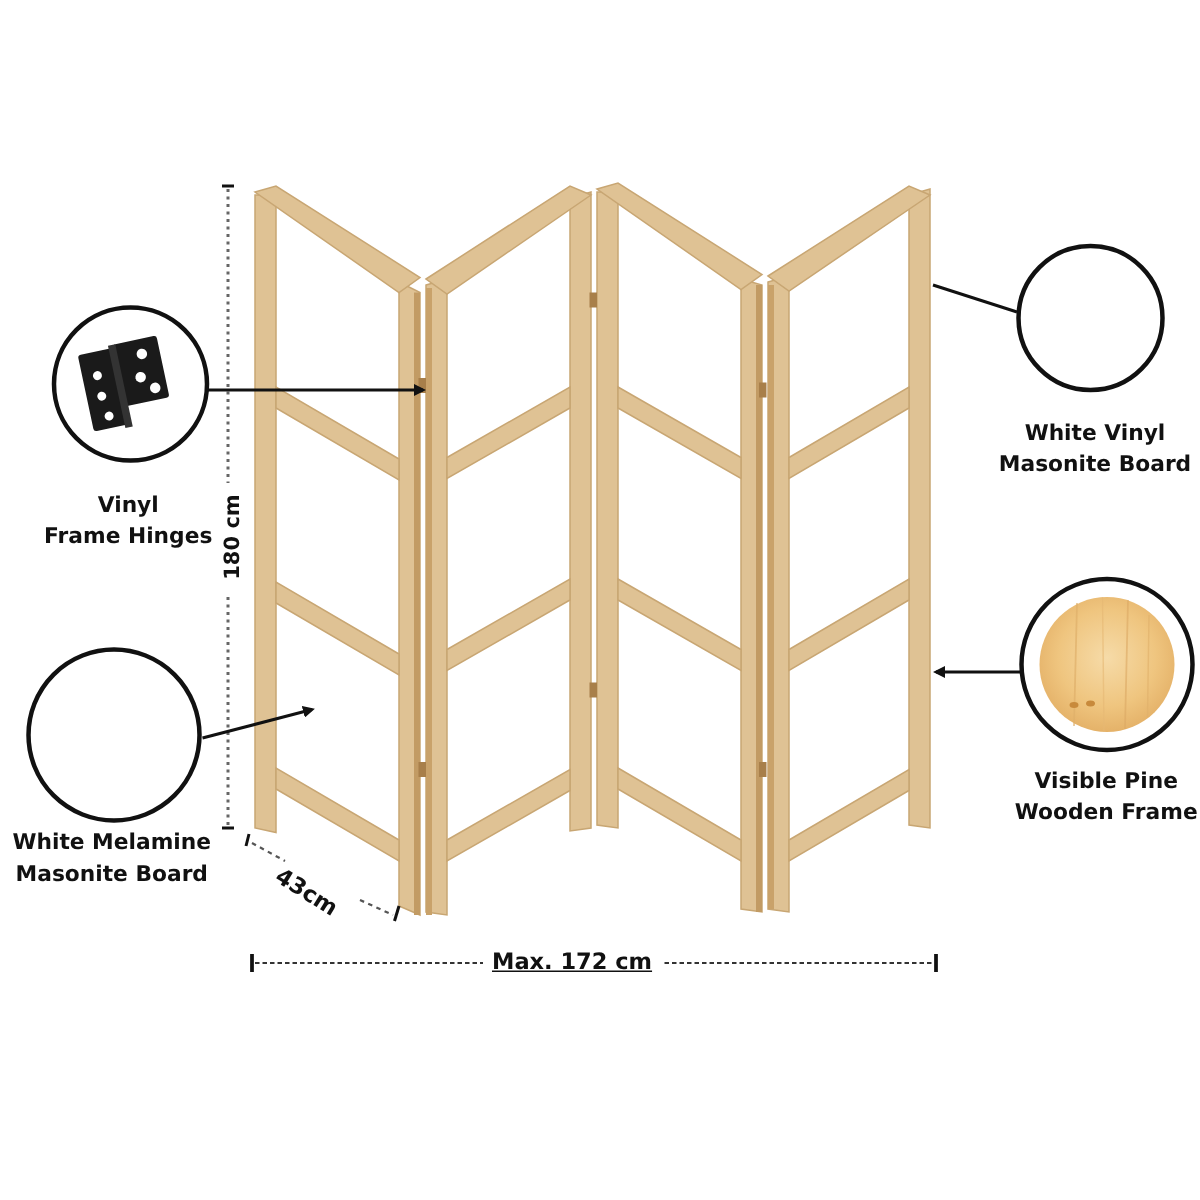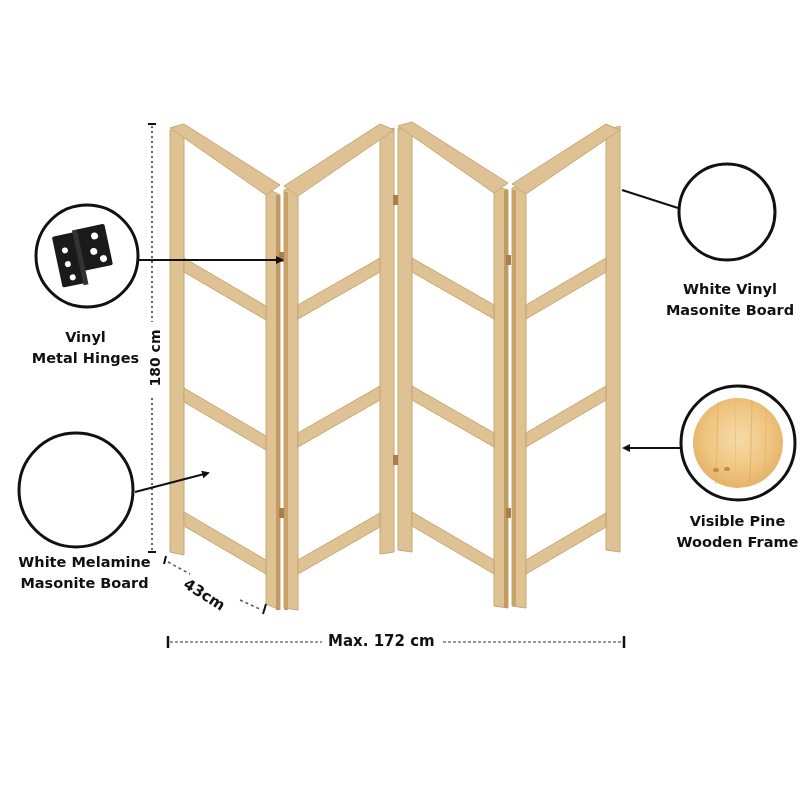--- a/index.html
+++ b/index.html
@@ -132,28 +132,28 @@
       <line x1="766" y1="410" x2="765" y2="478" stroke="#e0b06a" stroke-width="1" opacity="0.6"></line>
       <ellipse cx="716" cy="470" rx="3" ry="2" fill="#c88a3c"></ellipse>
       <ellipse cx="727" cy="469" rx="3" ry="2" fill="#c88a3c"></ellipse>
     </g>
   </svg>
 
   <div class="dim-text" style="left:125px; top:350px; transform:rotate(-90deg); transform-origin:center; width:60px; text-align:center;">180 cm</div>
 
   <div class="dim-text" style="left:190px; top:575px; transform:rotate(32deg); transform-origin:left top; font-size:15px;">43cm</div>
 
-  <div class="dim-text" style="left:328px; top:632px; font-size:15px;">Max. 172 cm</div>
+  <div class="dim-text" style="left:328px; top:632px; font-size:15px;text-decoration:underline;">Max. 172 cm</div>
 
   <div class="label" style="left:8px; top:327px; width:155px;">
     <span>Vinyl</span>
-    <span>Metal Hinges</span>
+    <span>Frame Hinges</span>
   </div>
 
-  <div class="label" style="left:12px; top:552px; width:145px;">
+  <div class="label" style="left:2px; top:552px; width:145px;">
     <span>White Melamine</span>
     <span>Masonite Board</span>
   </div>
 
   <div class="label" style="left:650px; top:279px; width:160px;">
     <span>White Vinyl</span>
     <span>Masonite Board</span>
   </div>
 
   <div class="label" style="left:660px; top:511px; width:155px;">

